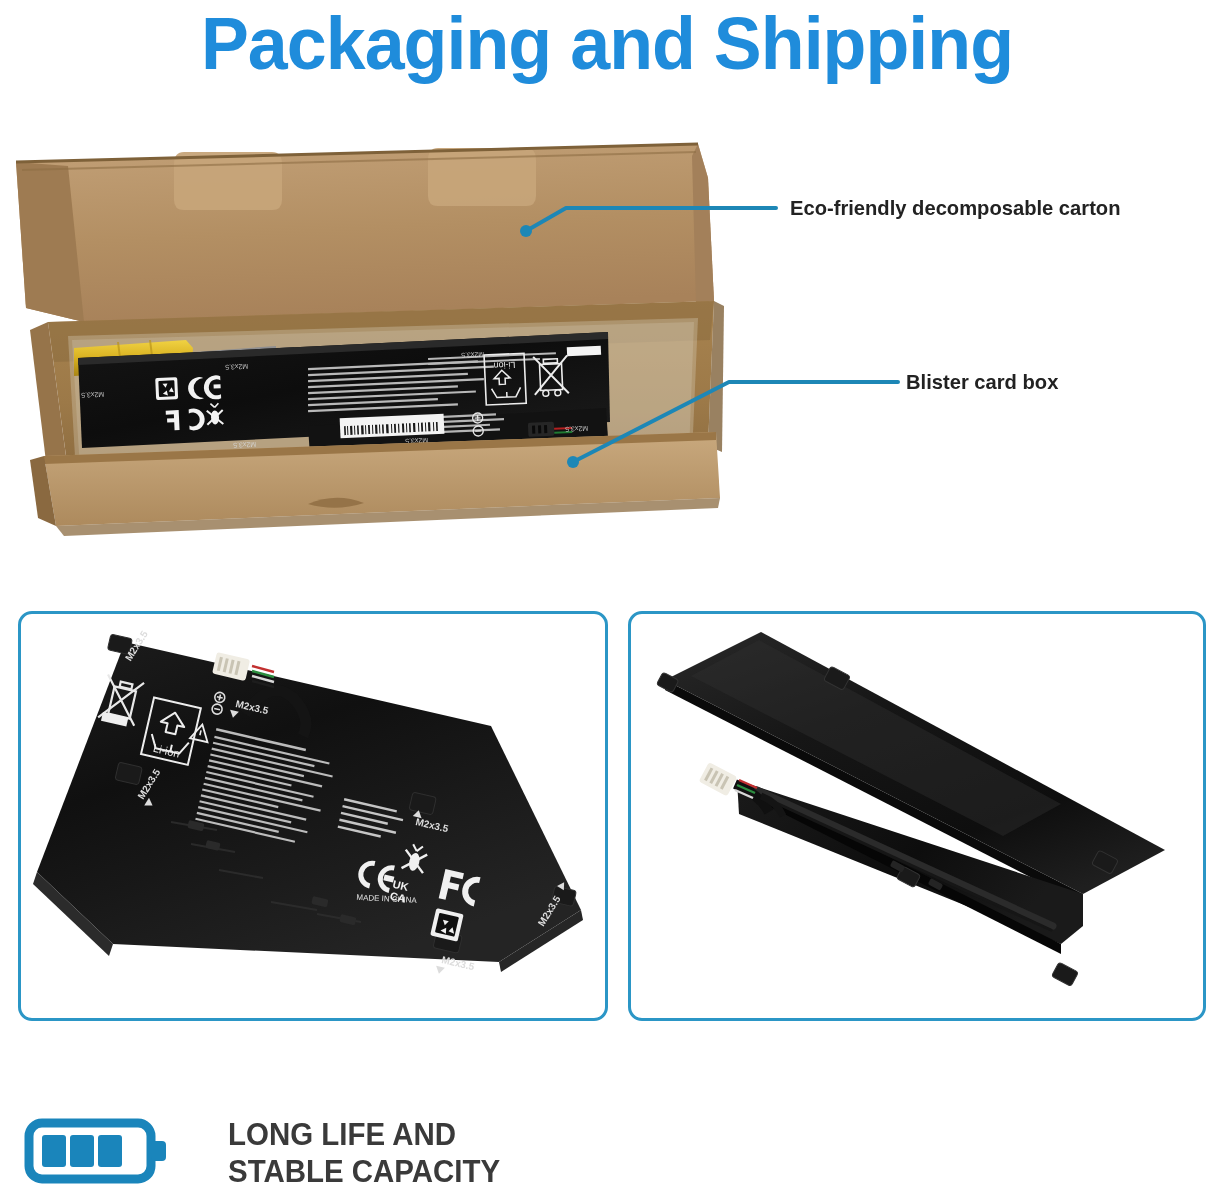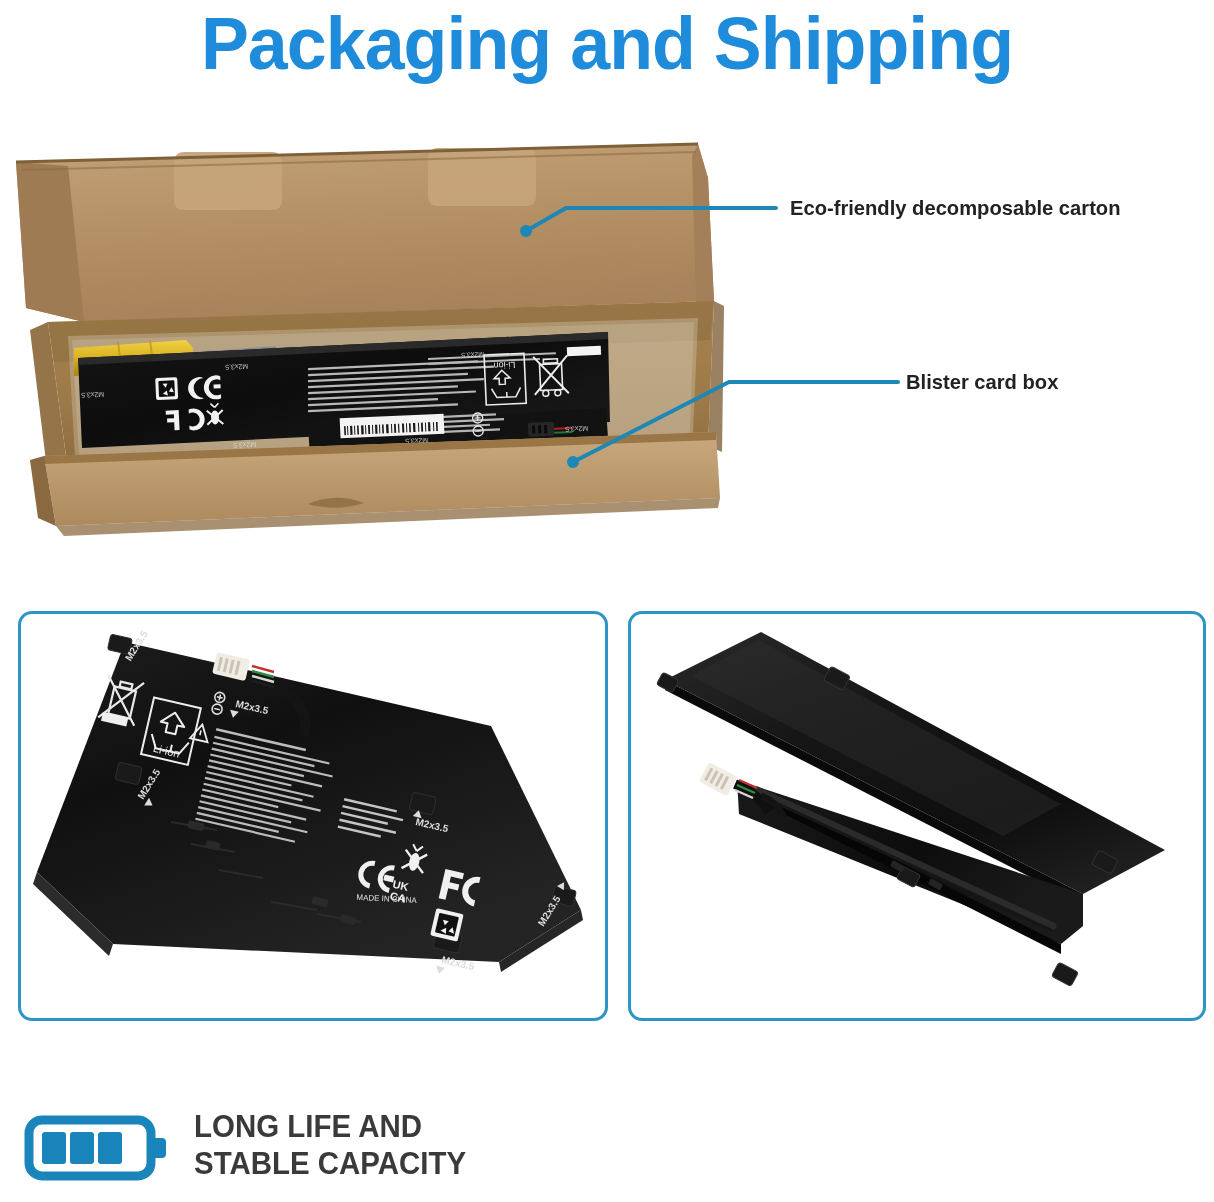--- a/index.html
+++ b/index.html
@@ -54,21 +54,21 @@
     border-radius:14px;
     background:#ffffff;
     overflow:hidden;
   }
   #panel-front{left:18px;top:611px;width:584px;height:404px;}
   #panel-back{left:628px;top:611px;width:572px;height:404px;}
 
   
   .feature{
     position:absolute;
-    display:flex;
+    display:flex;align-items:center;gap:34px;
   }
   #feature-life{left:24px;top:1108px;width:570px;height:90px;}
   #feature-build{left:645px;top:1108px;width:560px;height:90px;}
   .feature-icon{flex:0 0 auto;margin-right:22px;}
   .feature-text{
     font-family:"Liberation Sans", sans-serif;
     font-weight:bold;
     font-size:31px;
     line-height:37px;
     color:#3a3a3a;

